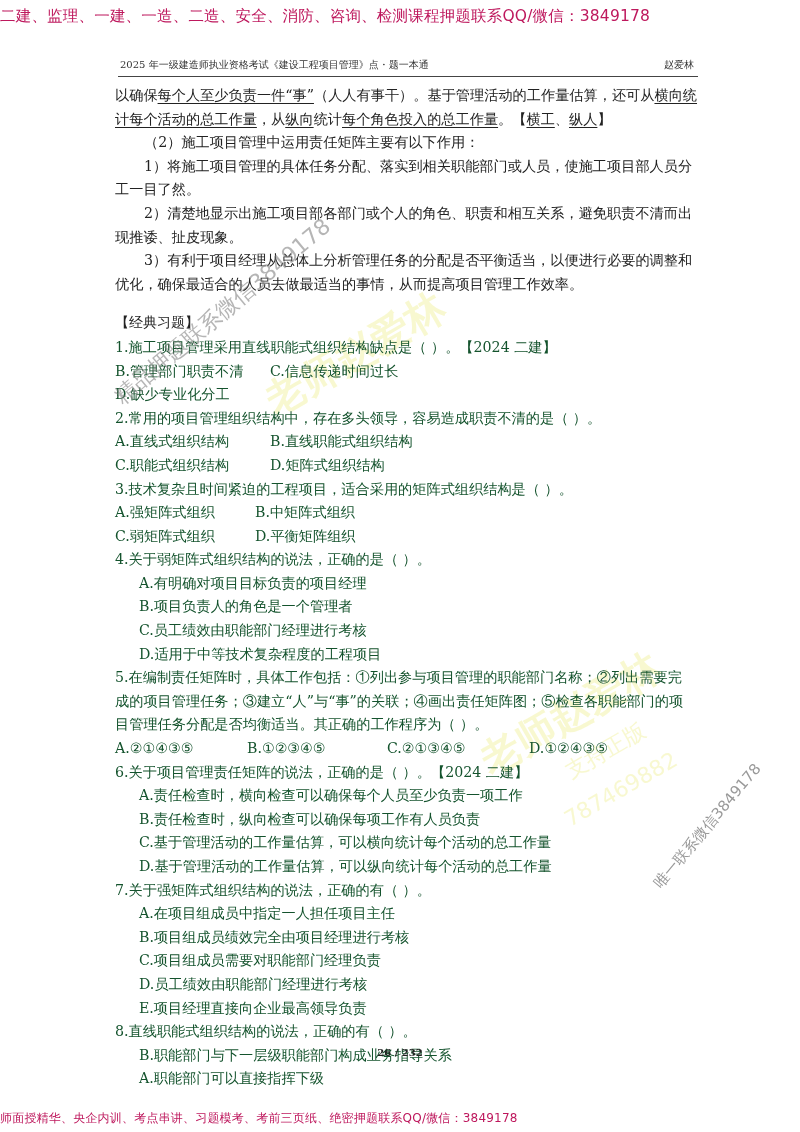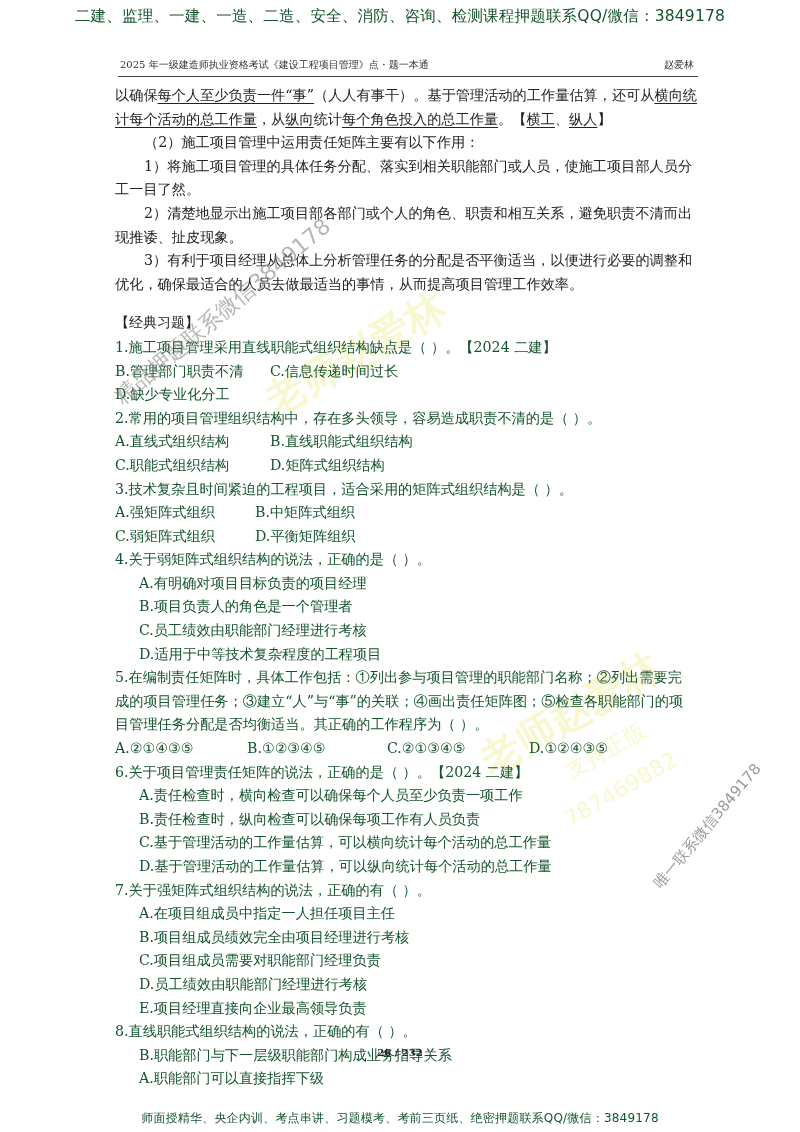--- a/index.html
+++ b/index.html
@@ -1,22 +1,22 @@
 <!DOCTYPE html>
 <html><head>
   <meta charset="utf-8">
   <style>
     html, body { margin: 0; padding: 0; }
     body {
       width: 800px; height: 1132px; background: #ffffff; position: relative; overflow: hidden;
       font-family: "DejaVu Serif", "Liberation Serif", serif; color: #222;
     }
     .promo {
-      position: absolute; left: 0; width: 800px; text-align: center;
-      color: #14532d; font-family: "DejaVu Sans", "Liberation Sans", sans-serif;
+      position: absolute; left: 0; width: 800px; text-align: left;
+      color: #be185d; font-family: "DejaVu Sans", "Liberation Sans", sans-serif;
       font-size: 15.5px; letter-spacing: 0.2px;
     }
     .promo-top { top: 6px; }
     .promo-bottom { top: 1110px; font-size: 12px; }
 
     .running-header {
       position: absolute; left: 118px; top: 58px; width: 580px; height: 18px;
       border-bottom: 1.2px solid #444; font-size: 10px; color: #333;
     }
     .running-header .title { position: absolute; left: 2px; top: 0; }

